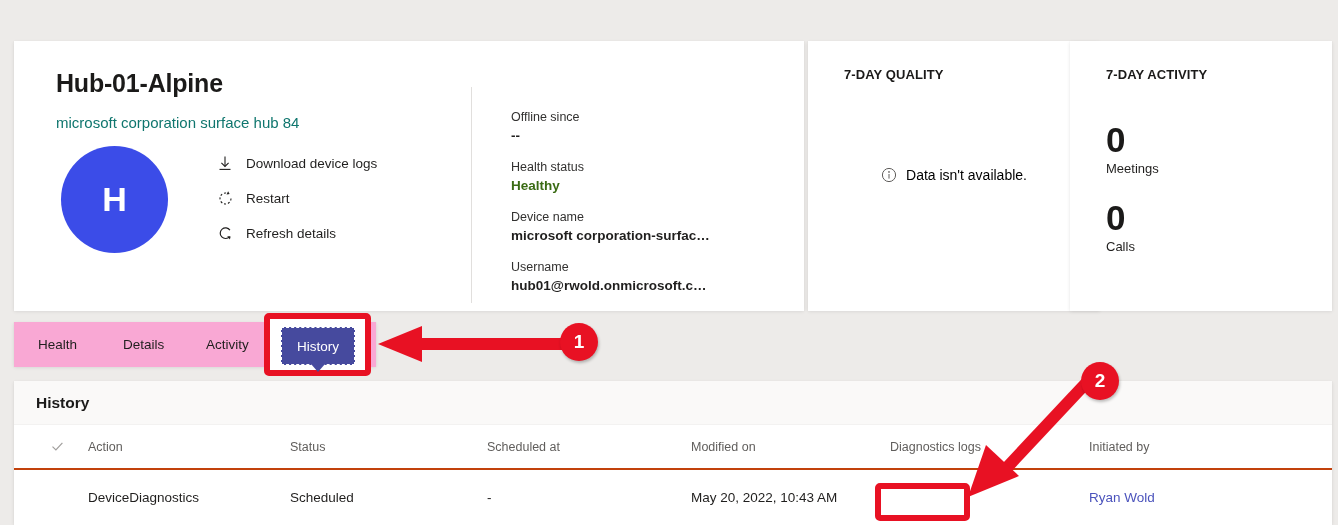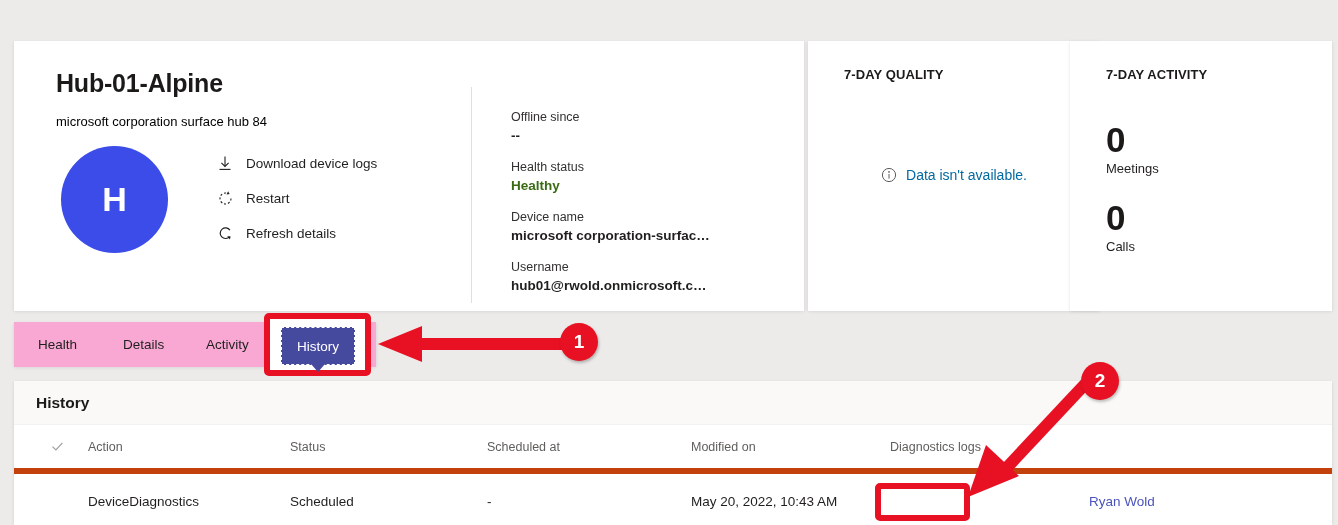--- a/index.html
+++ b/index.html
@@ -41,22 +41,22 @@
     position: absolute;
     left: 42px; top: 28px;
     font-size: 25px;
     font-weight: bold;
     letter-spacing: -.2px;
     color: #1b1a19;
   }
   .ov-sub {
     position: absolute;
     left: 42px; top: 73px;
-    font-size: 13px;
-    color: #000000;
+    font-size: 15px;
+    color: #0f766e;
   }
   .avatar {
     position: absolute;
     left: 47px; top: 105px;
     width: 107px; height: 107px;
     border-radius: 50%;
     background: #3b4ce8;
     color: #ffffff;
     font-size: 34px;
     font-weight: 600;
@@ -128,21 +128,21 @@
     color: #1b1a19;
   }
   .no-data {
     position: absolute;
     left: 0; top: 126px;
     width: 100%;
     display: flex;
     align-items: center;
     justify-content: center;
     font-size: 14px;
-    color: #0369a1;
+    color: #000000;
   }
   .no-data .info-ic {
     margin-right: 9px;
     display: flex;
     align-items: center;
   }
   .metric { position: absolute; left: 36px; }
   .metric .num {
     font-size: 35px;
     font-weight: bold;
@@ -233,21 +233,21 @@
   .history-head .t {
     position: absolute;
     left: 22px; top: 13px;
     font-size: 15.5px;
     font-weight: bold;
     color: #1b1a19;
   }
   .grid-head {
     position: relative;
     height: 43px;
-    border-bottom: 6px solid #c2410c;
+    border-bottom: 2px solid #c2410c;
   }
   .grid-row {
     position: relative;
     height: 55px;
   }
   .cell {
     position: absolute;
     top: 0;
     height: 100%;
     display: flex;
@@ -405,20 +405,21 @@
     <div class="cell c-check">
       <svg width="15" height="15" viewBox="0 0 15 15">
         <path d="M2.5 7.6 L5.9 11 L12.4 3.8" stroke="#a19f9d" stroke-width="1.2" fill="none"></path>
       </svg>
     </div>
     <div class="cell c-act">Action</div>
     <div class="cell c-sts">Status</div>
     <div class="cell c-sch">Scheduled at</div>
     <div class="cell c-mod">Modified on</div>
     <div class="cell c-dgf">Diagnostics logs</div>
+    <div class="cell c-ini">Initiated by</div>
   </div>
 
   <div class="grid-row">
     <div class="cell c-act">DeviceDiagnostics</div>
     <div class="cell c-sts">Scheduled</div>
     <div class="cell c-sch">-</div>
     <div class="cell c-mod">May 20, 2022, 10:43 AM</div>
     <div class="cell c-ini">
       <span class="link person">Ryan Wold</span>
     </div>

